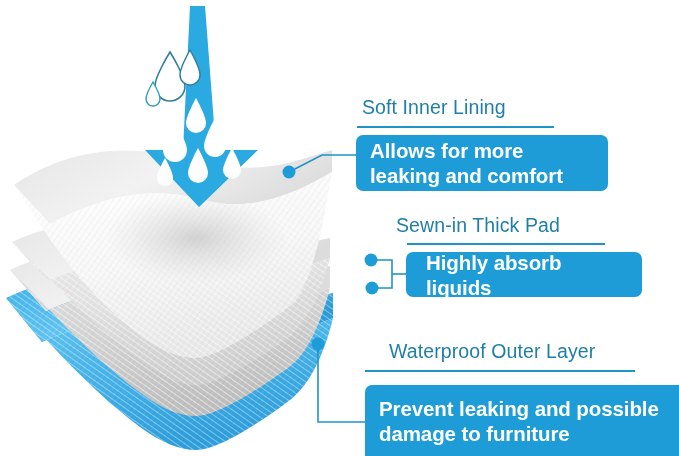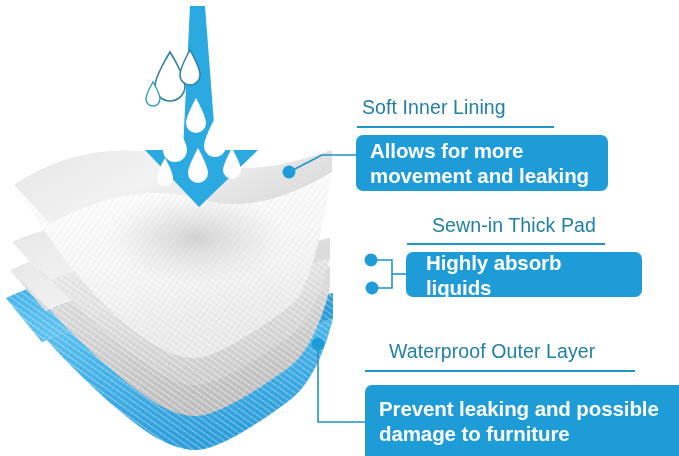--- a/index.html
+++ b/index.html
@@ -60,21 +60,21 @@
     padding: 0 14px;
     white-space: pre-line;
   }
 
   
   #c1-heading { left: 362px; top: 96px; }
   #c1-rule    { left: 357px; top: 126px; width: 197px; }
   #c1-box     { left: 356px; top: 135px; width: 252px; height: 56px; }
 
   
-  #c2-heading { left: 432px; top: 214px; }
+  #c2-heading { left: 396px; top: 214px; }
   #c2-rule    { left: 407px; top: 243px; width: 198px; }
   #c2-box     { left: 406px; top: 252px; width: 236px; height: 45px; }
   #c2-box span { font-size: 20.5px; padding-left: 20px; }
 
   
   #c3-heading { left: 389px; top: 340px; }
   #c3-rule    { left: 365px; top: 370px; width: 270px; }
   #c3-box     { left: 365px; top: 385px; width: 322px; height: 71px; border-bottom-left-radius:0; border-bottom-right-radius:0;}
 </style>
 </head>
@@ -292,21 +292,21 @@
       <path d="M318,345 L318,422 L365,422" fill="none" stroke="#1e94c8" stroke-width="1.6"></path>
       <circle cx="318" cy="344" r="6.5" fill="#1d9cd8"></circle>
     </g>
   </svg>
 
   <div class="callout">
     <div class="callout-heading" id="c1-heading">Soft Inner Lining</div>
     <div class="callout-rule" id="c1-rule"></div>
     <div class="callout-box" id="c1-box">
       <span>Allows for more
-movement and leaking</span>
+leaking and comfort</span>
     </div>
   </div>
 
   <div class="callout">
     <div class="callout-heading" id="c2-heading">Sewn-in Thick Pad</div>
     <div class="callout-rule" id="c2-rule"></div>
     <div class="callout-box" id="c2-box">
       <span>Highly absorb liquids</span>
     </div>
   </div>

